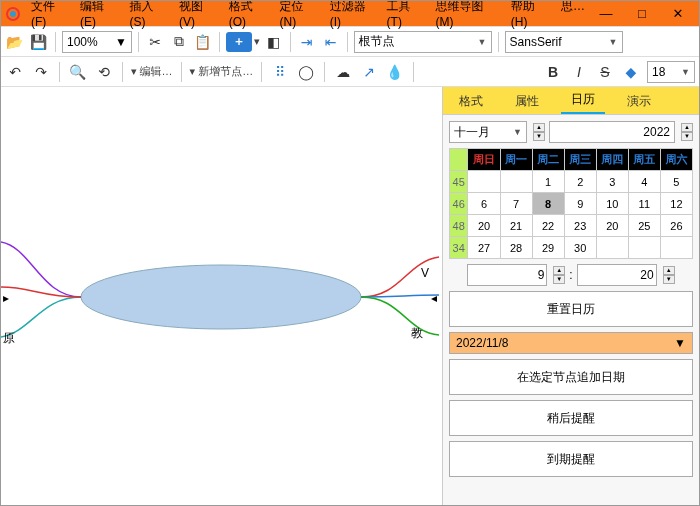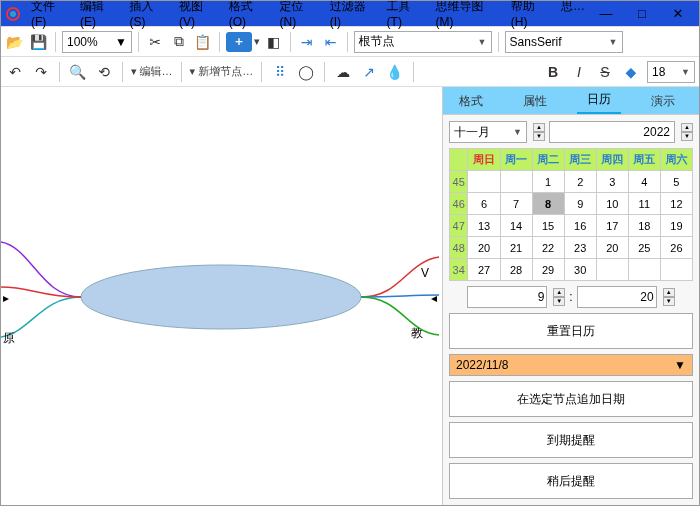--- a/index.html
+++ b/index.html
@@ -1,43 +1,43 @@
 <!DOCTYPE html>
 <html><head>
 <meta charset="utf-8">
 <style>
 *{box-sizing:border-box;margin:0;padding:0;font-family:"Microsoft YaHei",sans-serif;font-size:12px}
 body{background:#fff;width:700px;height:506px;overflow:hidden;border:1px solid #999}
-.titlebar{height:26px;display:flex;align-items:center;padding:0 4px;background:#1d4ed8;border-bottom:1px solid #ddd}
+.titlebar{height:26px;display:flex;align-items:center;padding:0 4px;background:#f97316;border-bottom:1px solid #ddd}
 .titlebar .logo{width:16px;height:16px;margin-right:6px}
 .titlebar .menus{display:flex;gap:2px;flex:1}
 .titlebar .menus span{padding:2px 4px;cursor:default}
 .titlebar .winbtns{display:flex;gap:2px}
 .titlebar .winbtns div{width:34px;height:22px;display:flex;align-items:center;justify-content:center;font-size:13px}
 .toolbar{height:30px;display:flex;align-items:center;padding:2px 4px;gap:4px;border-bottom:1px solid #ddd}
 .toolbar2{height:30px;display:flex;align-items:center;padding:2px 4px;gap:6px;border-bottom:1px solid #ddd}
 .tb-btn{width:20px;height:20px;display:flex;align-items:center;justify-content:center;font-size:14px;color:#333}
 .zoom{width:70px;height:22px;border:1px solid #aaa;display:flex;align-items:center;padding:0 4px;justify-content:space-between;background:#fff}
 .sep{width:1px;height:20px;background:#ccc;margin:0 2px}
 .combo{height:22px;border:1px solid #aaa;display:flex;align-items:center;padding:0 4px;justify-content:space-between;background:#fff}
 .combo .arr{font-size:9px;color:#555}
 .addnode{display:flex;align-items:center;gap:2px}
 .addnode .btn{width:26px;height:20px;background:#2b7cd3;border-radius:3px;display:flex;align-items:center;justify-content:center;color:#fff;font-weight:bold}
 .main{display:flex;height:418px}
 .canvas{flex:1;position:relative;background:#fff;overflow:hidden}
 .canvas svg{position:absolute;left:0;top:0}
 .sidepanel{width:257px;border-left:1px solid #ccc;display:flex;flex-direction:column;background:#f7f7f7}
-.tabs{display:flex;height:28px;align-items:flex-end;padding:0 6px;gap:20px;background:#7dd3fc;border-bottom:1px solid #ccc}
+.tabs{display:flex;height:28px;align-items:flex-end;padding:0 6px;gap:12px;background:#fde047;border-bottom:1px solid #ccc}
 .tab{padding:4px 10px;cursor:default;color:#333}
 .tab.active{border-bottom:2px solid #0ea5e9;color:#000}
 .panelbody{padding:6px;display:flex;flex-direction:column;gap:5px;overflow:auto}
 .monthrow{display:flex;align-items:center;gap:4px}
 .cal{border-collapse:collapse;width:100%}
 .cal th,.cal td{border:1px solid #ccc;text-align:center;height:22px;font-size:11px;background:#fff}
-.cal th{background:#bef264;color:#2b7cd3}
+.cal th{background:#000000;color:#2b7cd3}
 .cal th.sun{color:#d33}
 .cal .wk{background:#bef264;color:#667}
 .cal .sel{background:#bbb;font-weight:bold}
 .numrow{display:flex;align-items:center;gap:4px;justify-content:center}
 .numbox{width:80px;height:22px;border:1px solid #aaa;background:#fff;display:flex;align-items:center;justify-content:flex-end;padding-right:2px}
 .fullbtn{height:36px;border:1px solid #aaa;background:#fff;display:flex;align-items:center;justify-content:center}
 .datebox{height:22px;border:1px solid #aaa;background:#fdba74;display:flex;align-items:center;padding:0 6px;justify-content:space-between}
 .status{height:30px;border-top:1px solid #ccc;display:flex;align-items:center;padding:0 4px;background:#f3f3f3}
 .small{font-size:11px;color:#444}
 .spinbtns{display:flex;flex-direction:column;margin-left:2px}
@@ -205,30 +205,20 @@
               <td class="wk">46</td>
               <td>6</td>
               <td>7</td>
               <td class="sel">8</td>
               <td>9</td>
               <td>10</td>
               <td>11</td>
               <td>12</td>
             </tr>
         <tr>
-              <td class="wk">47</td>
-              <td>13</td>
-              <td>14</td>
-              <td>15</td>
-              <td>16</td>
-              <td>17</td>
-              <td>18</td>
-              <td>19</td>
-            </tr>
-        <tr>
               <td class="wk">48</td>
               <td>20</td>
               <td>21</td>
               <td>22</td>
               <td>23</td>
               <td>20</td>
               <td>25</td>
               <td>26</td>
             </tr>
         <tr>
@@ -261,21 +251,21 @@
             <div>▼</div>
           </div>
       </div>
 
       <div class="fullbtn">重置日历</div>
       <div class="datebox">
           <span>2022/11/8</span>
           <span class="arr">▼</span>
         </div>
       <div class="fullbtn">在选定节点追加日期</div>
+      <div class="fullbtn">稍后提醒</div>
       <div class="fullbtn">到期提醒</div>
-      <div class="fullbtn">稍后提醒</div>
     </div>
   </div>
 </div>
 
 <div class="status">
   
 </div>
 
 </body></html>

